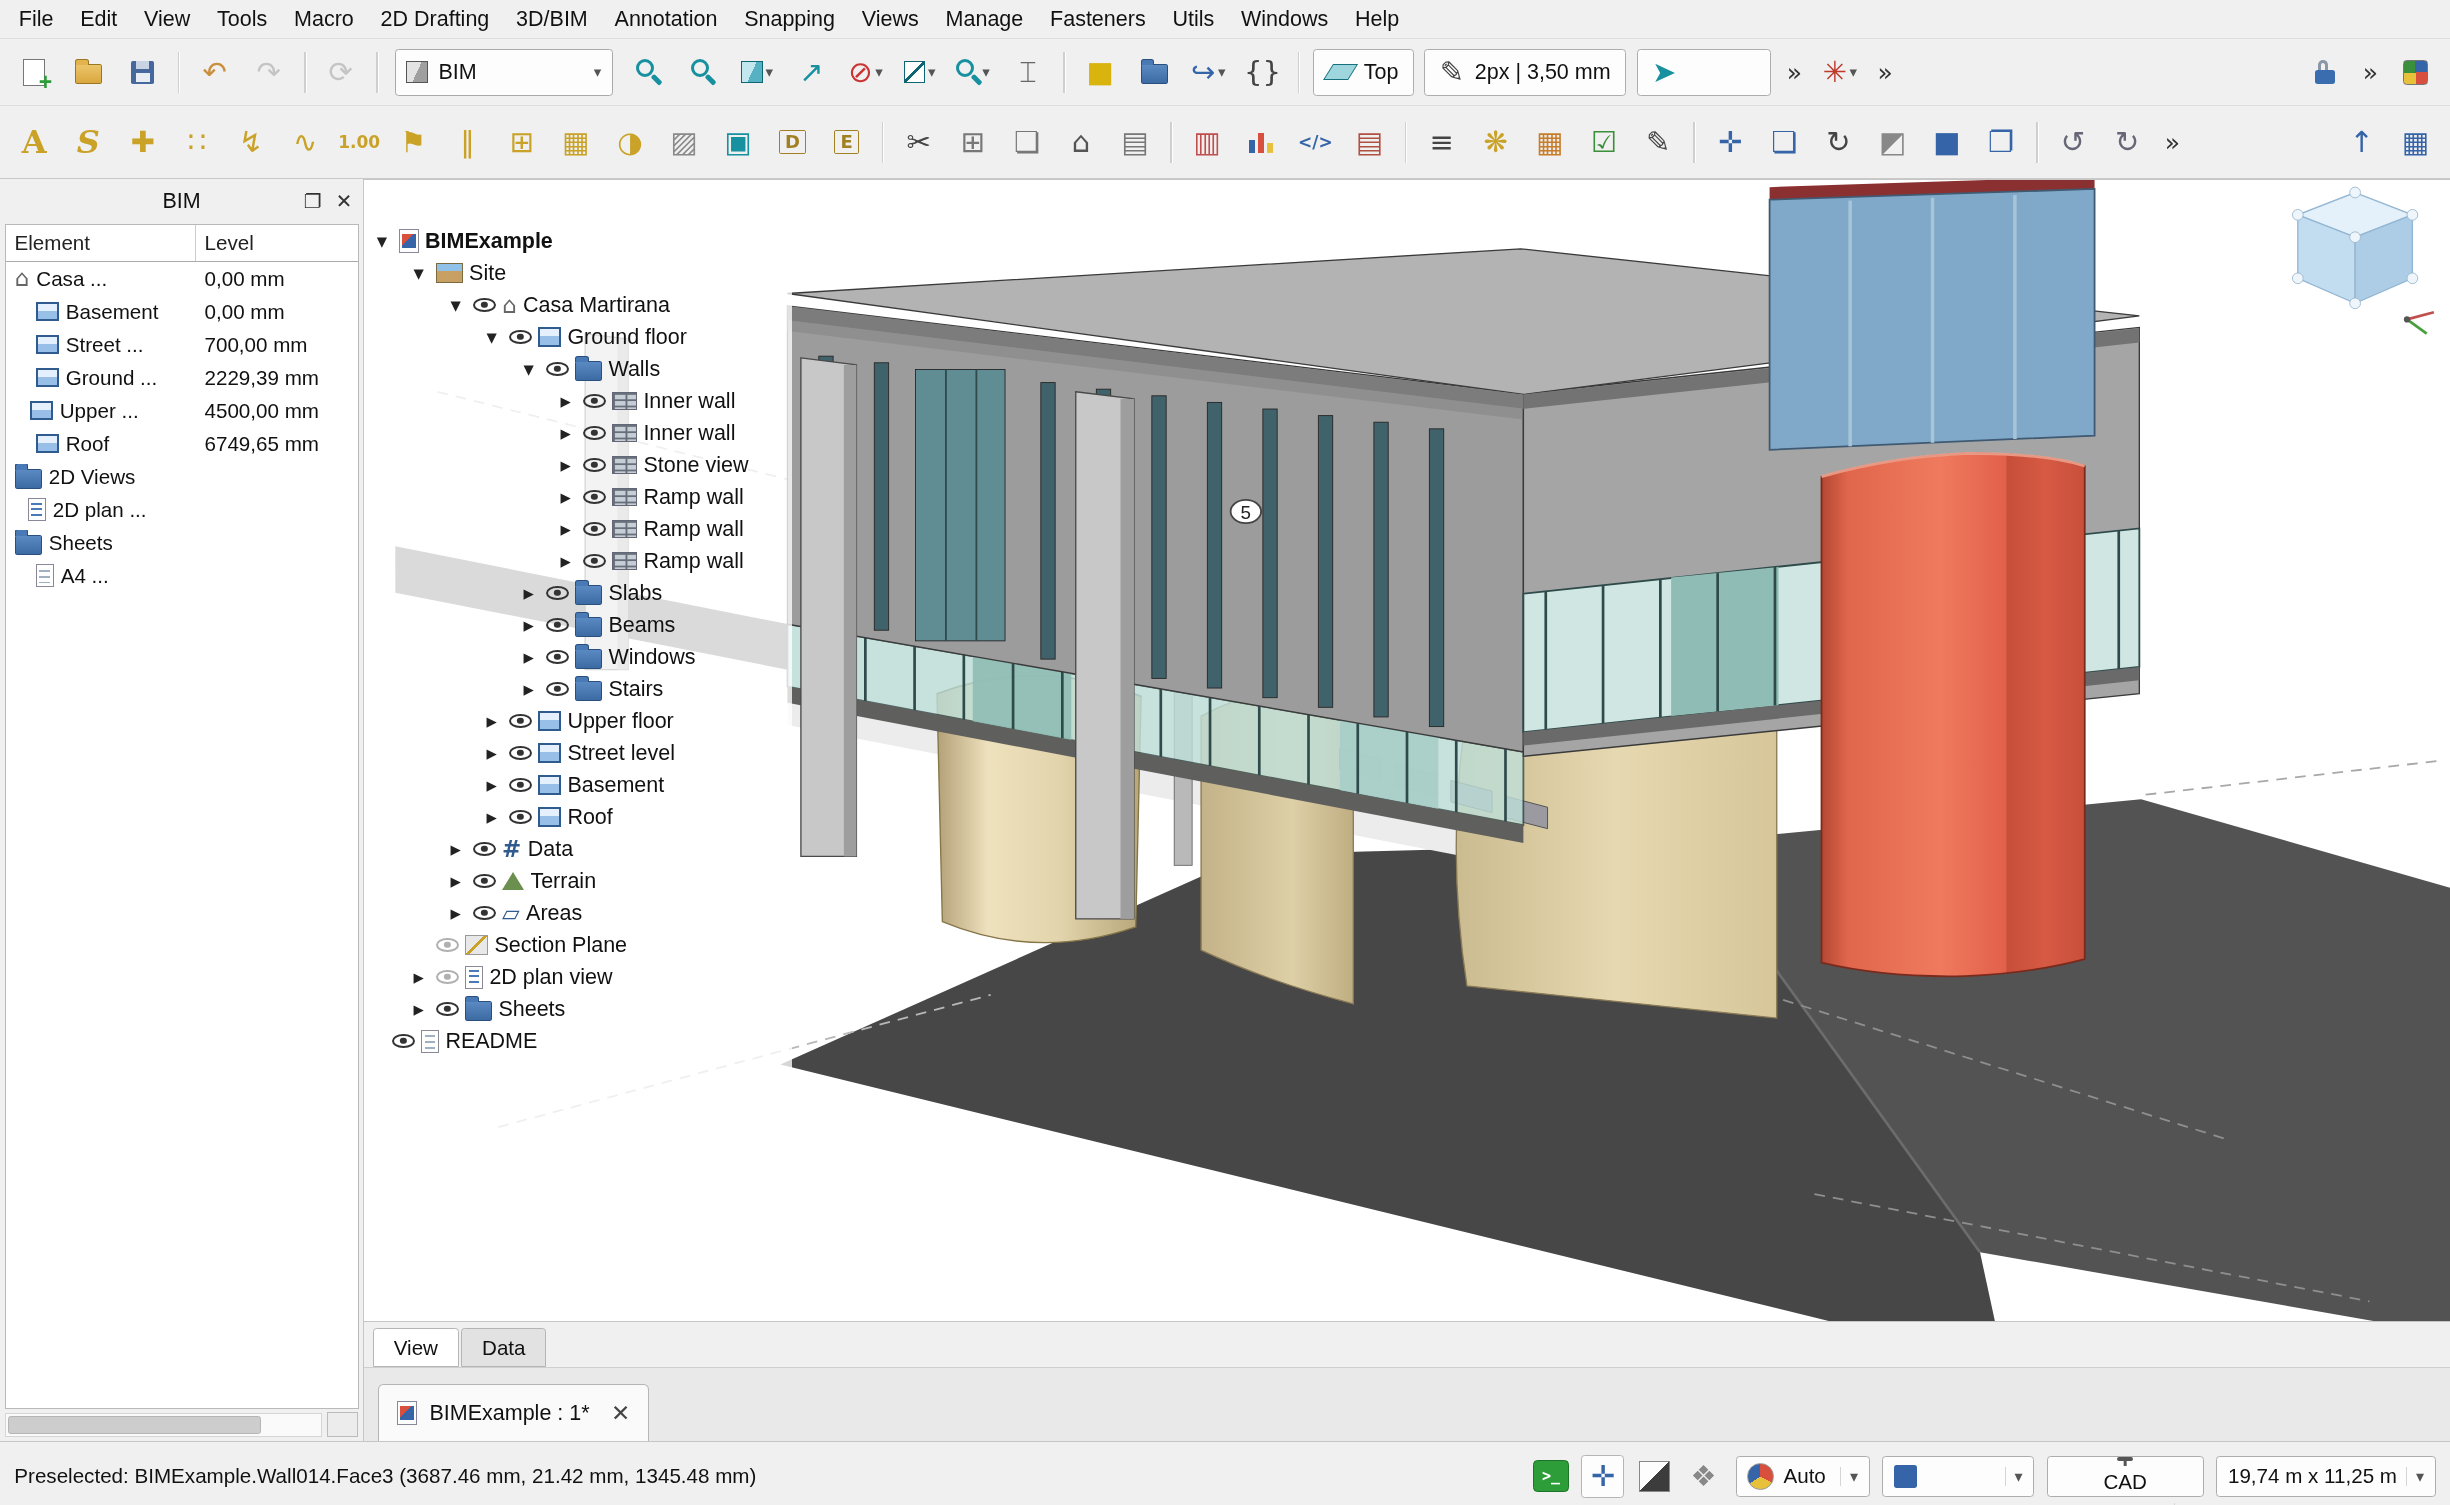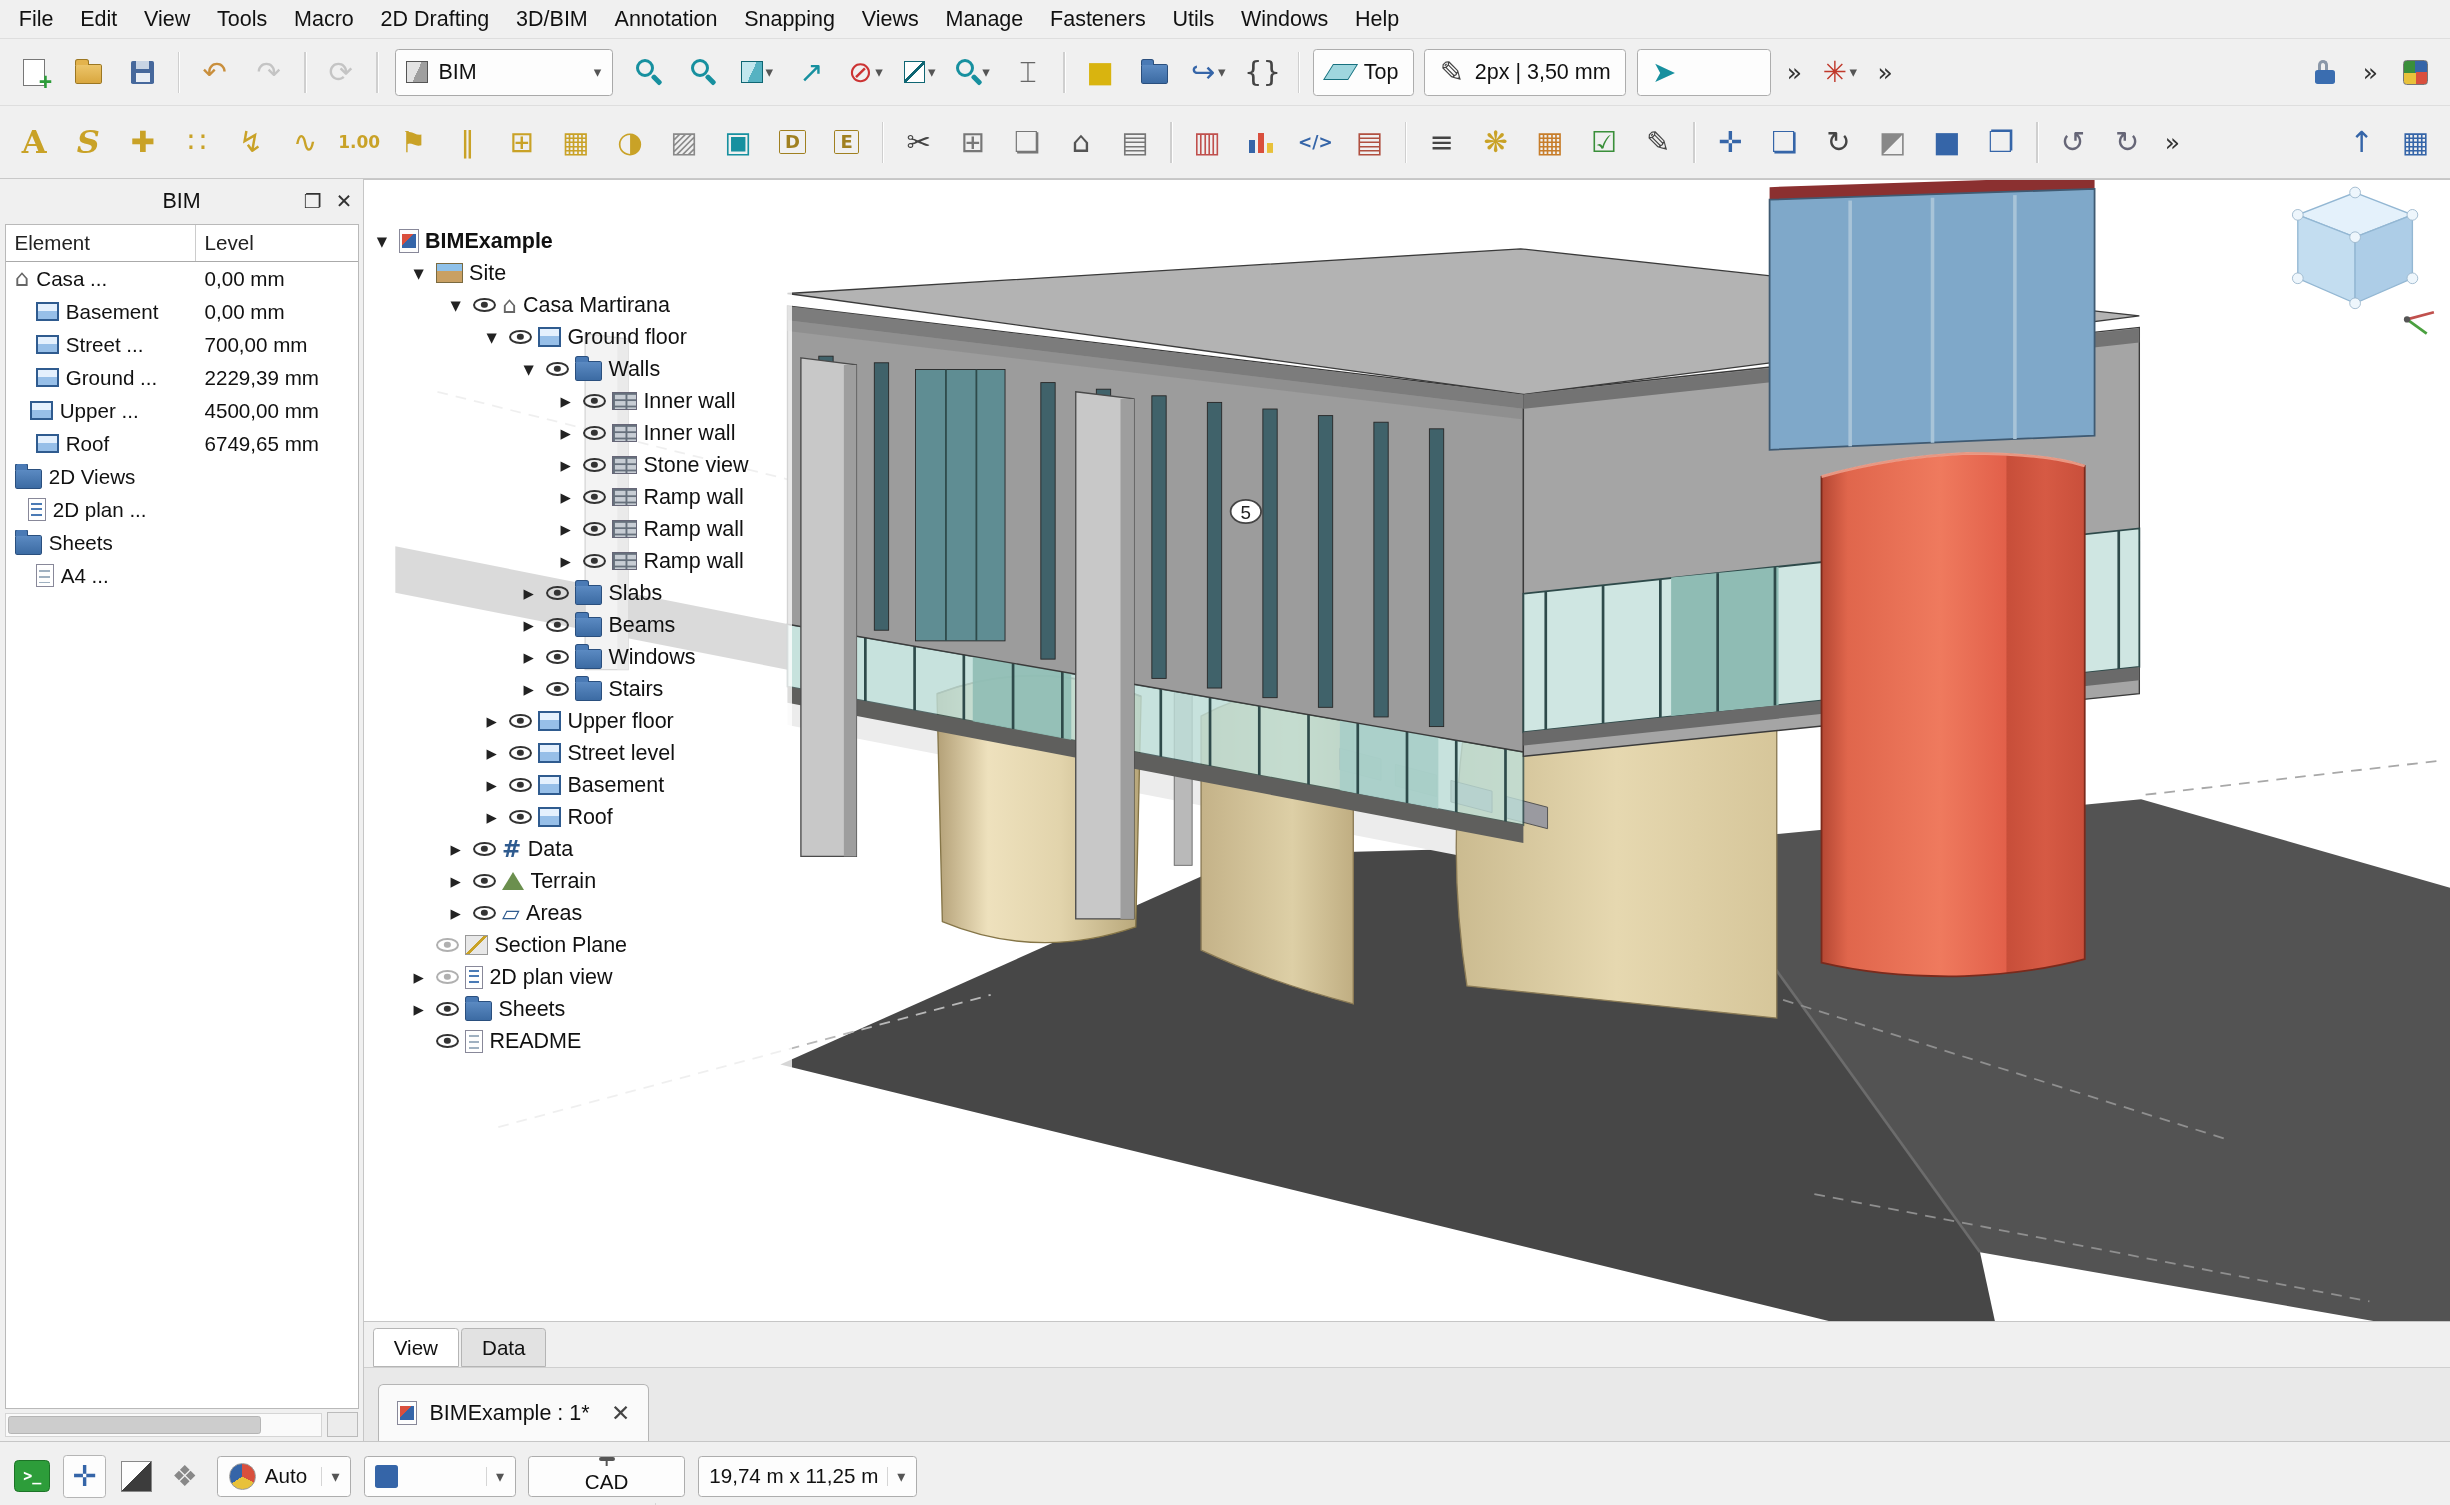--- a/index.html
+++ b/index.html
@@ -790,21 +790,21 @@
               <span class="i-eye off"></span>
               <span class="i-page p2"></span>
               <span class="tlabel">2D plan view</span>
             </div>
             <div class="trow" style="padding-left: 44px;">
               <span class="tarrow">▶</span>
               <span class="i-eye"></span>
               <span class="i-folder"></span>
               <span class="tlabel">Sheets</span>
             </div>
-            <div class="trow" style="padding-left: 44px;">
+            <div class="trow" style="">
               <span class="tarrow"></span>
               <span class="i-eye"></span>
               <span class="i-page"></span>
               <span class="tlabel">README</span>
             </div>
           </div>
       </div>
 
       <div class="tabstrip" id="tabstrip">
           <div class="vtab active">View</div>
@@ -814,20 +814,21 @@
           <div class="doctab">
             <span class="i-bimdoc"></span>
             <span>BIMExample : 1*</span>
             <span class="closex">✕</span>
           </div>
         </div>
     </div>
   </div>
 
   <div class="statusbar">
+    <div class="status-left">Preselected: BIMExample.Wall014.Face3 (3687.46 mm, 21.42 mm, 1345.48 mm)</div>
     <div id="swidgets" style="display:flex;align-items:center;gap:12.5px;">
         <div class="swplain">
           <span class="i-term">&gt;_</span>
         </div>
         <div class="swbtn">
           <span class="glyph" style="color: rgb(53, 101, 168);">✛</span>
         </div>
         <div class="swplain">
           <span class="i-clip"></span>
         </div>

